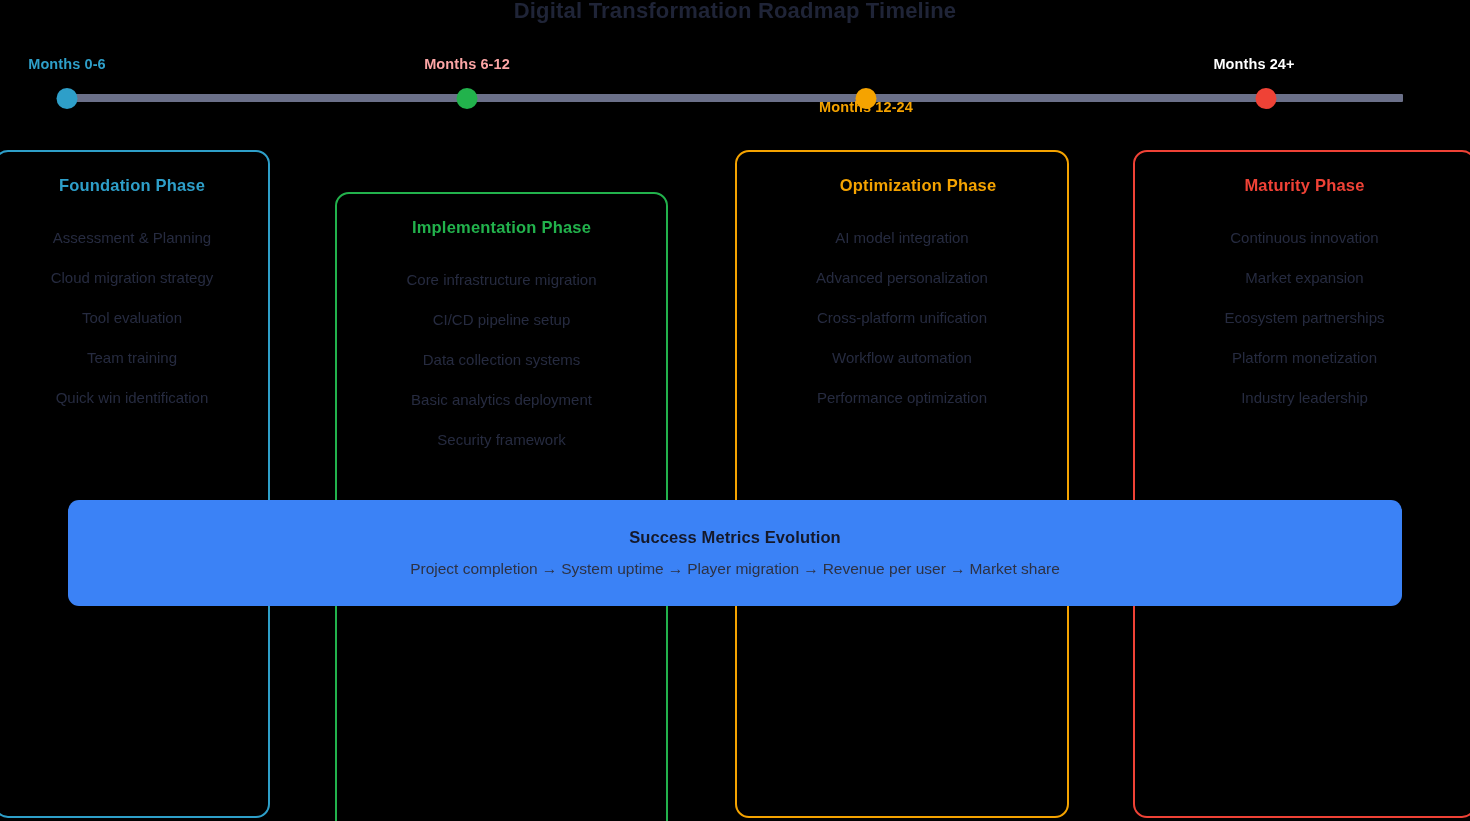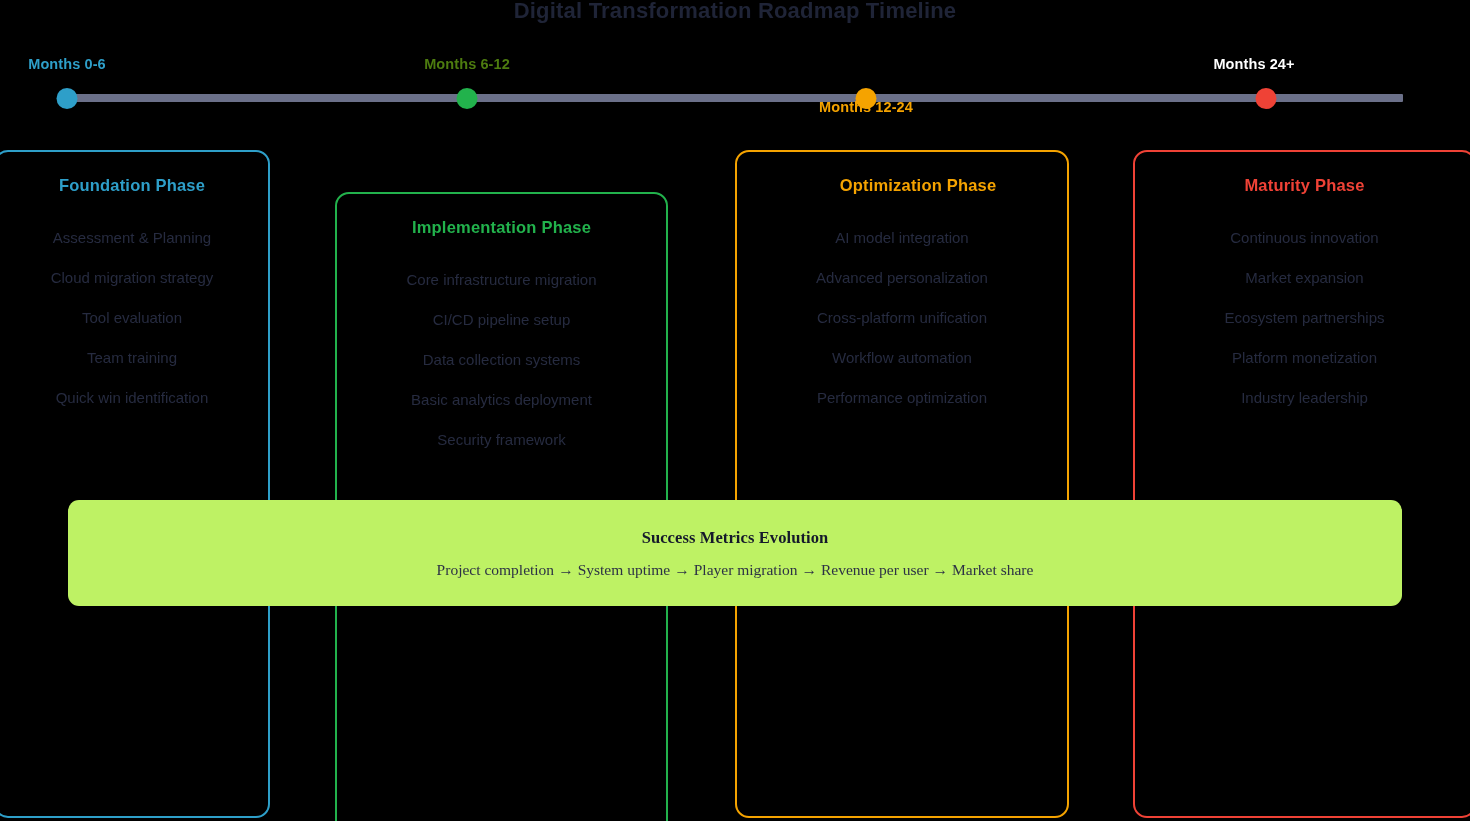--- a/index.html
+++ b/index.html
@@ -95,28 +95,27 @@
     white-space: nowrap;
   }
 
   
   .metrics-panel {
     position: absolute;
     left: 68px;
     top: 500px;
     width: 1334px;
     height: 106px;
-    background: #bef264;
+    background: #3b82f6;
     border-radius: 11px;
     box-sizing: border-box;
     display: flex;
     flex-direction: column;
     align-items: center;
     justify-content: center;
-    font-family: Liberation Serif, serif;
   }
   .metrics-title {
     font-size: 16.5px;
     font-weight: bold;
     color: #15192b;
     margin-bottom: 13px;
     letter-spacing: 0.1px;
   }
   .metrics-flow {
     font-size: 15.5px;
@@ -131,21 +130,21 @@
 </head>
 <body>
 
 <div class="chart-title">Digital Transformation Roadmap Timeline</div>
 
 <div>
   <div class="timeline-axis"></div>
   <div id="milestones-root">
       <div class="milestone-label" style="left: 67px; color: rgb(46, 159, 201);">Months 0-6</div>
       <div class="milestone-dot" style="left: 67px; background: rgb(46, 159, 201);"></div>
-      <div class="milestone-label" style="left: 467px; color: #4d7c0f;">Months 6-12</div>
+      <div class="milestone-label" style="left: 467px; color: #fca5a5;">Months 6-12</div>
       <div class="milestone-dot" style="left: 467px; background: rgb(34, 178, 76);"></div>
       <div class="milestone-label" style="left: 866px; color: rgb(245, 163, 0); margin-top: 43px;">Months 12-24</div>
       <div class="milestone-dot" style="left: 866px; background: rgb(245, 163, 0);"></div>
       <div class="milestone-label" style="left: 1254px; color: #ffffff;">Months 24+</div>
       <div class="milestone-dot" style="left: 1266px; background: rgb(239, 66, 54);"></div>
     </div>
 </div>
 
 <div id="phases-root">
     <div class="phase-card" style="left: -6px; width: 276px; border-color: rgb(46, 159, 201);">

